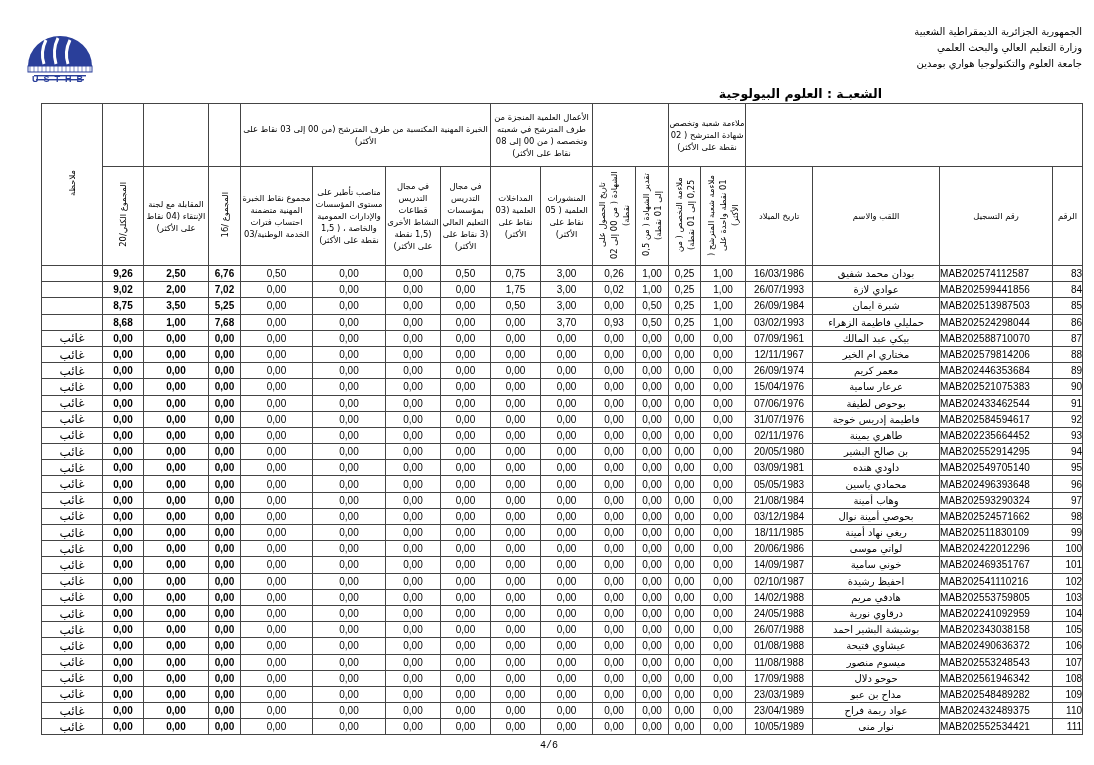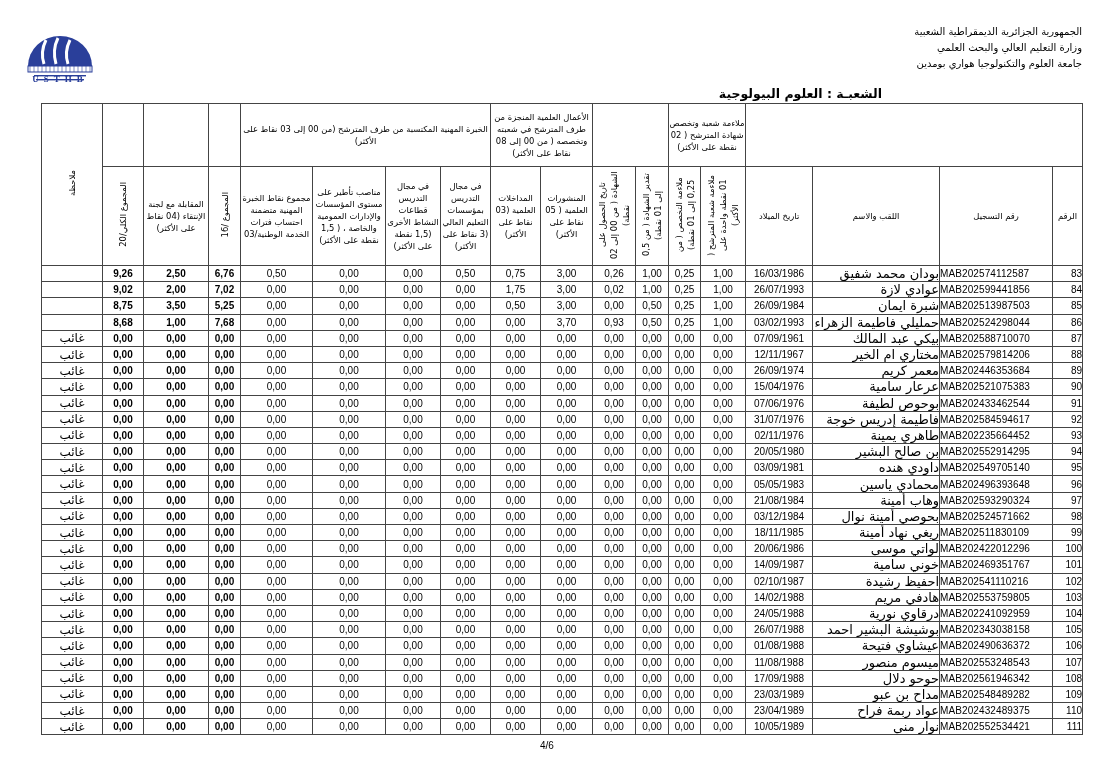--- a/index.html
+++ b/index.html
@@ -1,39 +1,39 @@
 <!DOCTYPE html>
 <html><head>
 <meta charset="utf-8">
 <style>
   html, body { margin:0; padding:0; background:#ffffff; }
   body { width:1094px; height:765px; position:relative; overflow:hidden;
          font-family: "DejaVu Sans", sans-serif; color:#000; }
   .logo { position:absolute; left:22px; top:28px; width:76px; height:60px; }
   .logo-text { position:absolute; left:22px; top:74px; width:76px; text-align:center;
-               font-family:Liberation Serif, serif; font-size:9px; letter-spacing:5px; color:#2a3f9a; font-weight:bold; }
+               font-family:Liberation Sans, sans-serif; font-size:9px; letter-spacing:5px; color:#2a3f9a; font-weight:bold; }
   .head-lines { position:absolute; right:12px; top:24px; direction:rtl; 
                 font-size:10px; line-height:16px; }
   .branch-title { position:absolute; right:212px; top:86px; direction:rtl; font-size:12.5px; font-weight:bold;margin-left:48px; }
   table.grid { position:absolute; left:41px; top:103px; width:1041px; border-collapse:collapse; table-layout:fixed;
                direction:ltr; }
   table.grid td, table.grid th { border:1px solid #444; padding:0; overflow:hidden; }
   table.grid { border:1.5px solid #222; }
   th { font-weight:normal; font-size:8.4px; line-height:12px; direction:rtl; text-align:center; vertical-align:middle; }
   th.v { }
   th.v .vt { writing-mode:vertical-rl; transform:rotate(180deg); display:inline-block; white-space:normal; max-height:88px; text-align:center; }
   td { font-family:"Liberation Sans", sans-serif; font-size:10px; height:15.2px; text-align:center; }
   td.b { font-weight:bold; }
-  td.name { direction:rtl; text-align:right; font-family:"DejaVu Sans", sans-serif; font-size:13px; padding-right:2px; white-space:nowrap; }
+  td.name { direction:rtl; text-align:center; font-family:"DejaVu Sans", sans-serif; font-size:10px; padding-right:2px; white-space:nowrap; }
   td.reg { text-align:left; padding-left:2px; letter-spacing:0.1px;margin-left:24px; }
   td.num { text-align:right; padding-right:3px; }
   td.note { direction:rtl; font-family:"DejaVu Sans", sans-serif; font-size:12px; font-weight:normal; }
   tr.hdr1 th { height:62px; }
   tr.hdr2 th { height:98px; }
-  .page-no { position:absolute; left:540px; top:740px; font-family:Liberation Sans, sans-serif; font-size:10px; }
+  .page-no { position:absolute; left:540px; top:740px; font-family:Liberation Mono, monospace; font-size:10px; }
 </style>
 </head>
 <body>
 
 <svg class="logo" viewBox="0 0 76 60">
   <path d="M6 38 A32 30 0 0 1 70 38 Z" fill="#2a3f9a"></path>
   <path d="M24 12 Q18 24 22 36" stroke="#fff" stroke-width="3" fill="none"></path>
   <path d="M36 10 Q30 22 34 36" stroke="#fff" stroke-width="3" fill="none"></path>
   <path d="M48 12 Q42 24 46 36" stroke="#fff" stroke-width="3" fill="none"></path>
   <rect x="6" y="38" width="64" height="6" fill="none" stroke="#2a3f9a" stroke-width="1"></rect>

